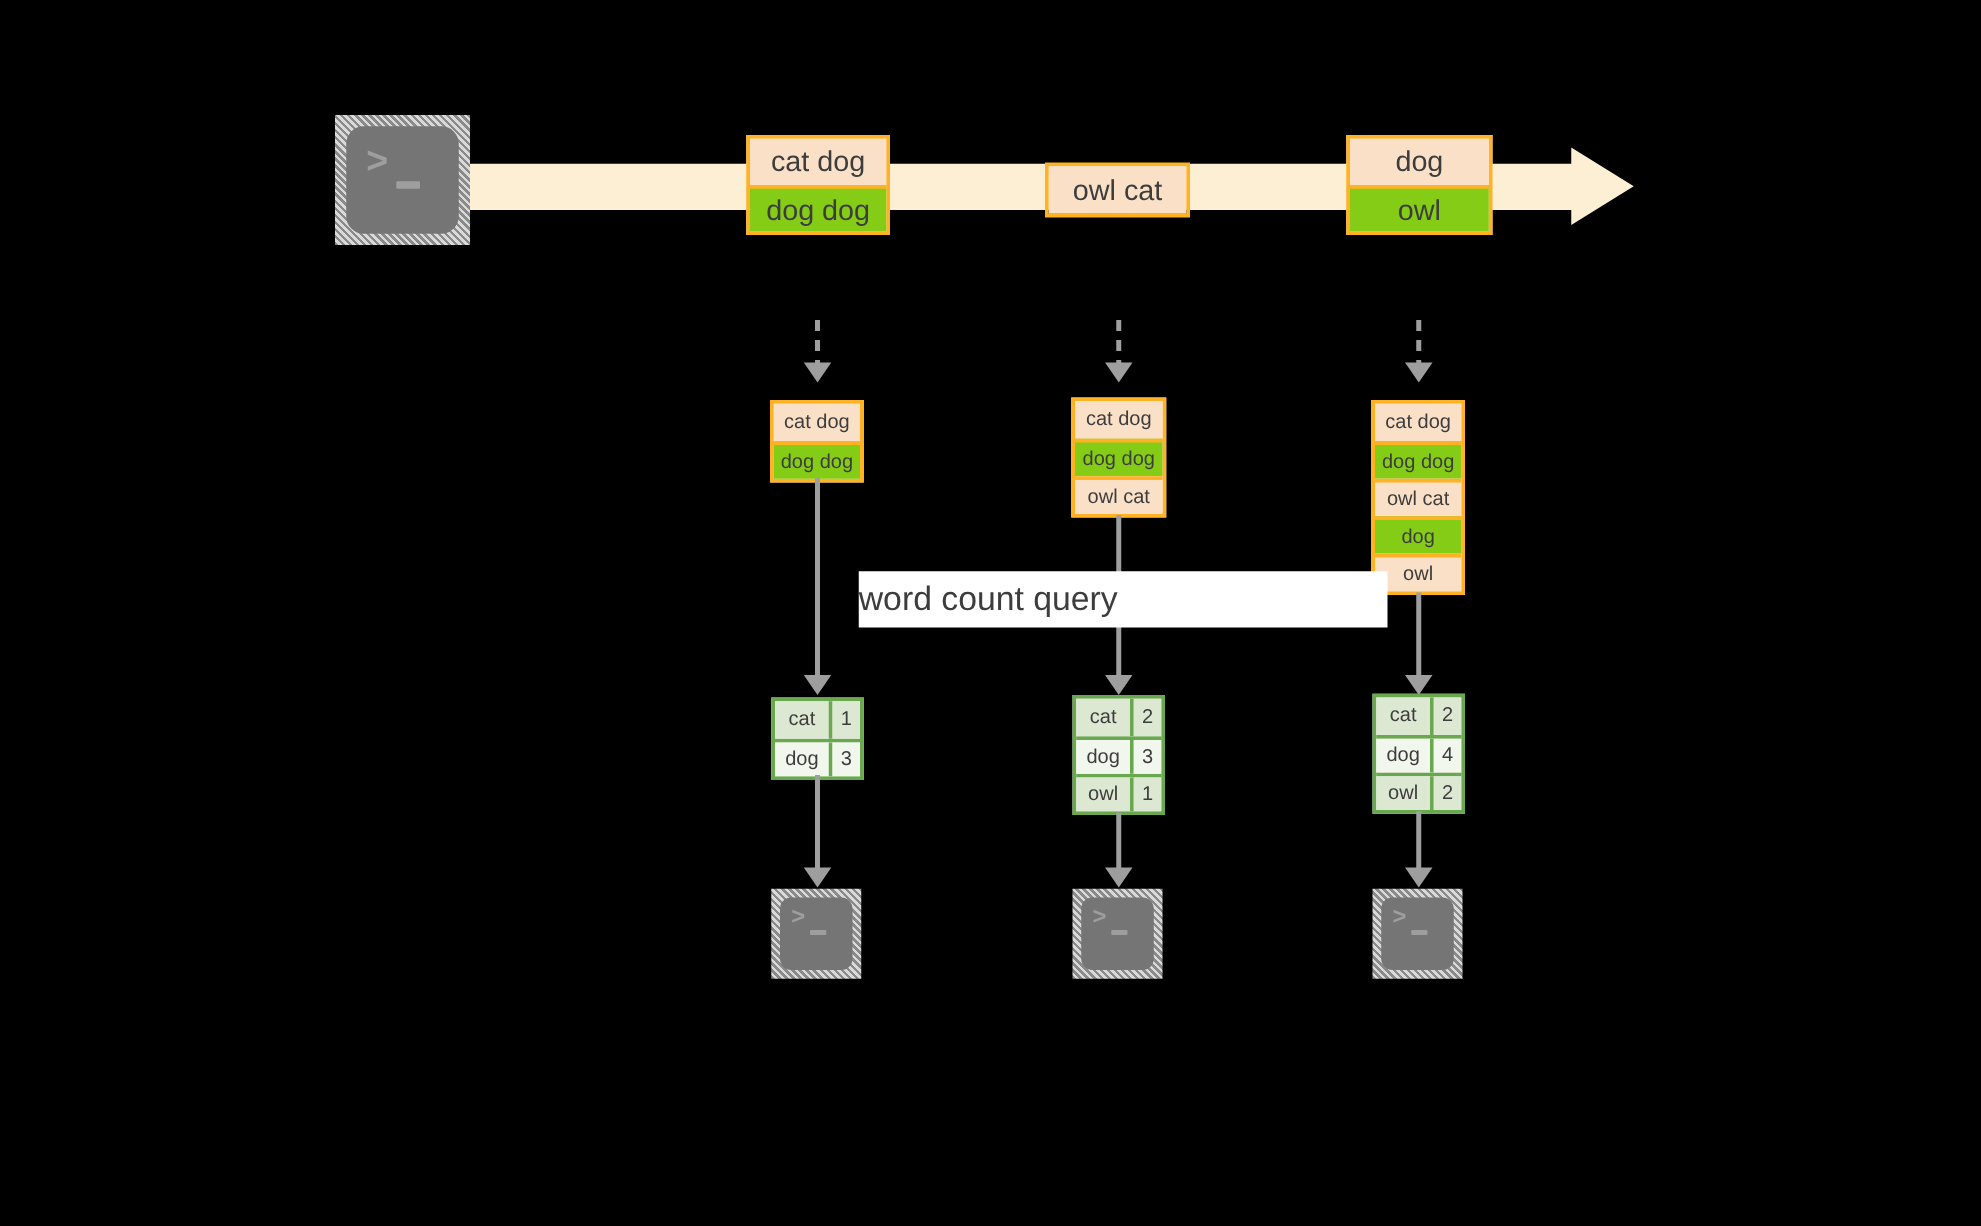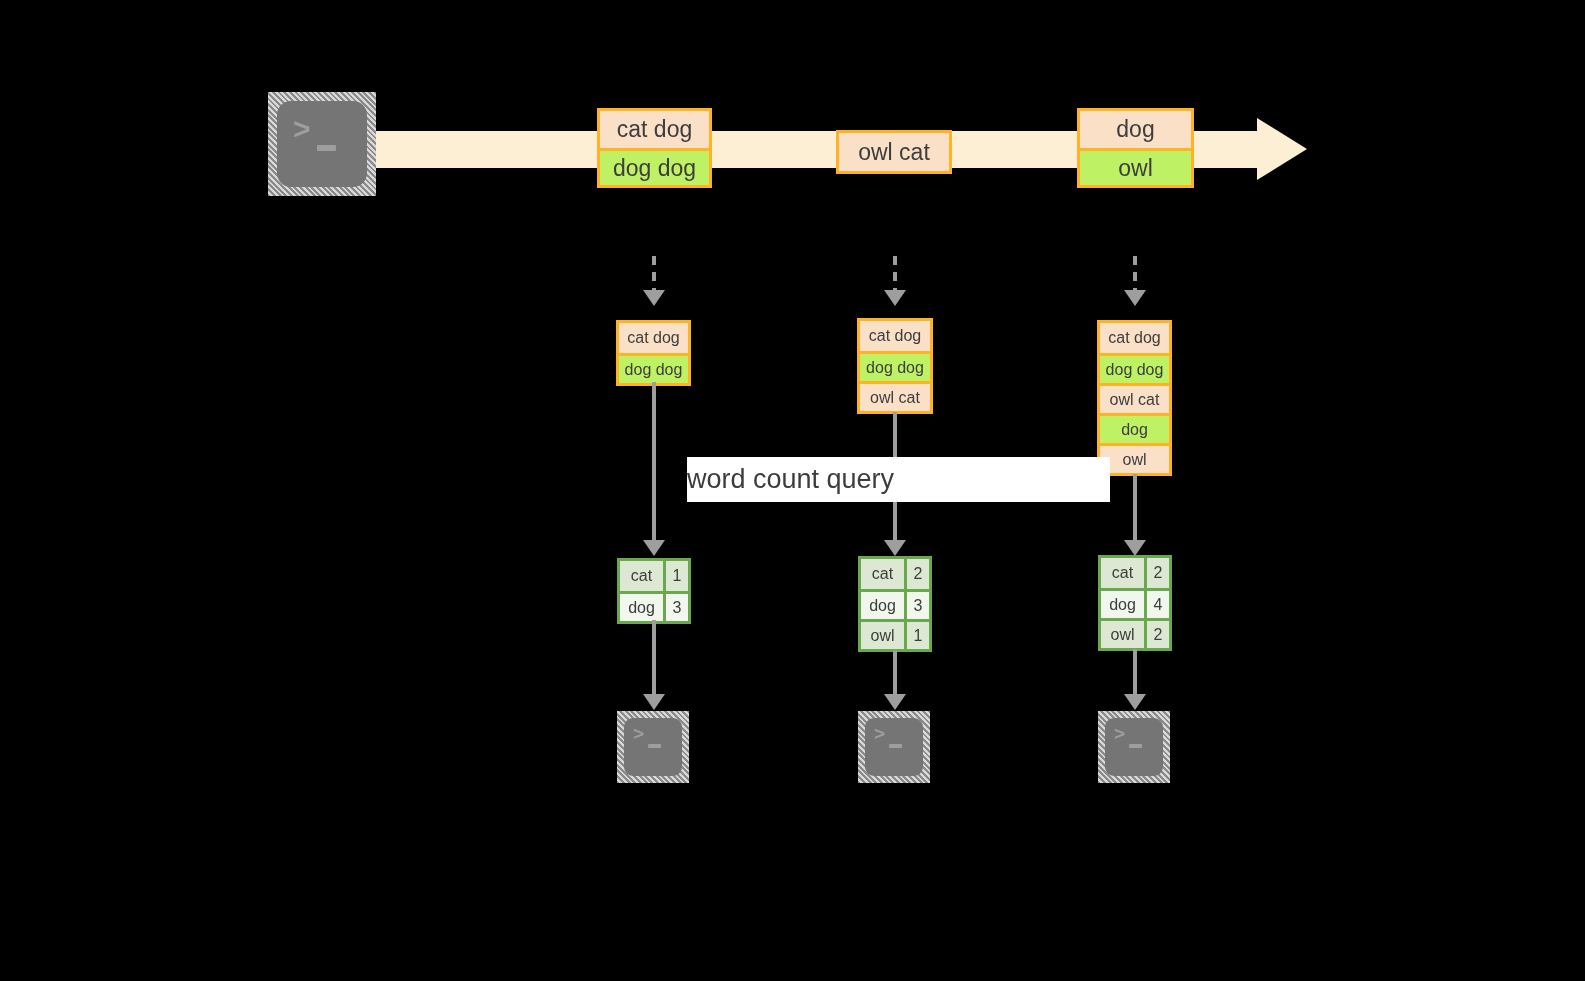--- a/index.html
+++ b/index.html
@@ -93,21 +93,21 @@
   }
   .rec-row {
     box-sizing: border-box;
     display: flex;
     align-items: center;
     justify-content: center;
     color: #3d3d3d;
     white-space: nowrap;
   }
   .rec-row.shade-a { background: #fbe0c8; }
-  .rec-row.shade-b { background: #bef264; }
+  .rec-row.shade-b { background: #84cc16; }
   .rec-row + .rec-row { border-top: 3px solid #ffb224; }
 
   
   #rec-top-1 { left: 597px; top: 108px; width: 115px; }
   #rec-top-1 .rec-row { height: 37px; font-size: 23px; }
   #rec-top-2 { left: 836px; top: 130px; width: 116px; }
   #rec-top-2 .rec-row { height: 38px; font-size: 23px; }
   #rec-top-3 { left: 1077px; top: 108px; width: 117px; }
   #rec-top-3 .rec-row { height: 37px; font-size: 23px; }
 

